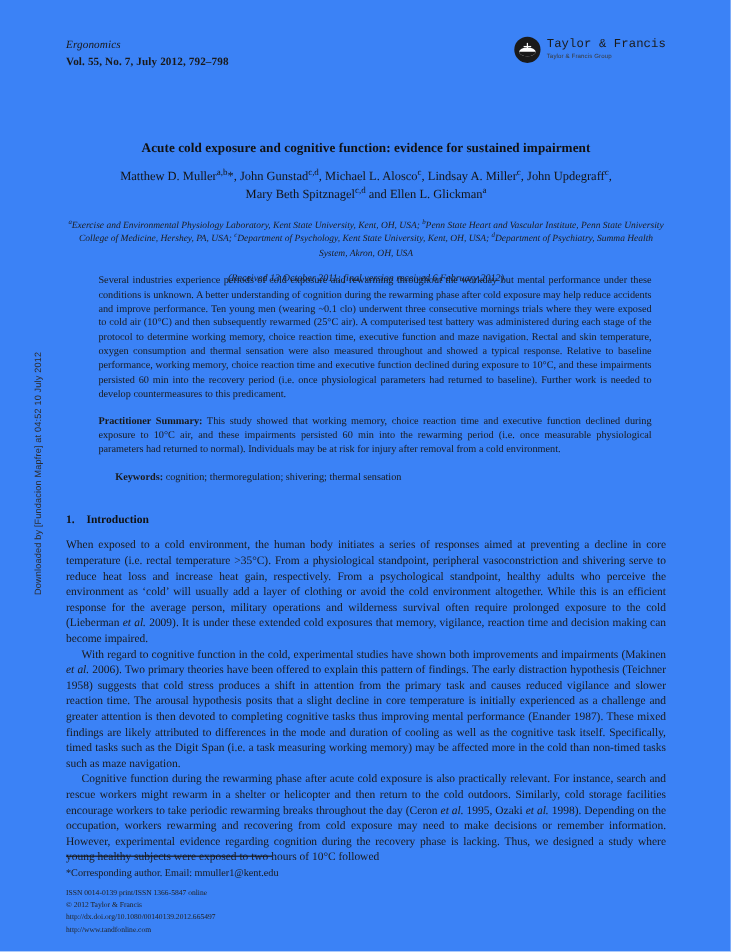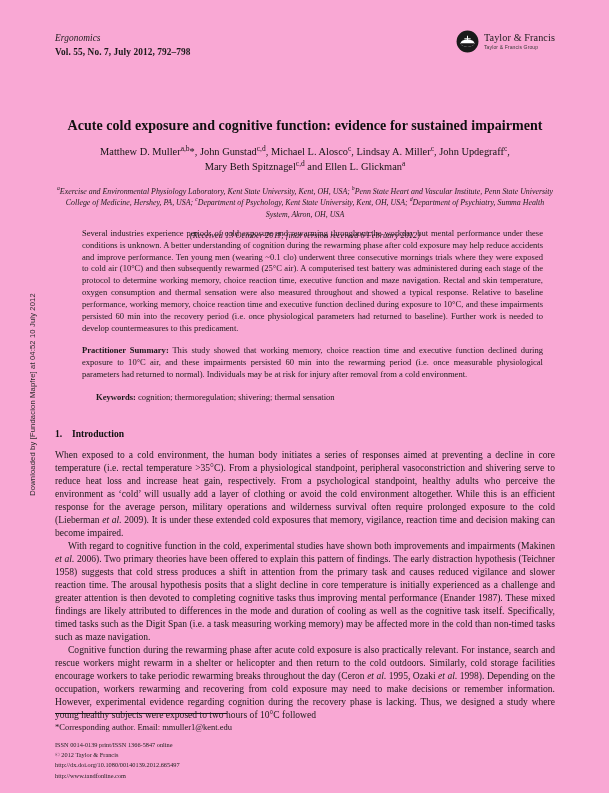--- a/index.html
+++ b/index.html
@@ -8,21 +8,21 @@
     background: #ffffff;
   }
   body {
     font-family: "Liberation Serif", "DejaVu Serif", serif;
     color: #1a1a1a;
   }
   .page {
     position: relative;
     width: 609px;
     height: 793px;
-    background: #f9a8d4;
+    background: #3b82f6;
     overflow: hidden;
     box-sizing: border-box;
   }
 
   
   .download-stamp {
     position: absolute;
     left: 0px;
     top: 0px;
     width: 30px;
@@ -85,21 +85,21 @@
   }
   .logo-mark {
     width: 23px;
     height: 23px;
     flex: 0 0 auto;
   }
   .logo-words {
     line-height: 1;
   }
   .logo-title {
-    font-family: Liberation Serif, serif;
+    font-family: Liberation Mono, monospace;
     font-size: 10.2px;
     color: #1a1a1a;
     letter-spacing: 0.1px;
   }
   .logo-sub {
     font-family: "Liberation Sans", "DejaVu Sans", sans-serif;
     font-size: 5.1px;
     color: #3a3a3a;
     margin-top: 2.4px;
     letter-spacing: 0.1px;
@@ -107,21 +107,21 @@
 
   
   .title-block {
     position: absolute;
     top: 118px;
     left: 0;
     width: 500px;
     text-align: center;
   }
   .paper-title {
-    font-size: 14px;
+    font-size: 11px;
     font-weight: bold;
     letter-spacing: 0.05px;
     color: #111;
   }
   .authors {
     margin-top: 11px;
     font-size: 10.4px;
     line-height: 1.42;
     color: #141414;
     padding: 0 4px;

